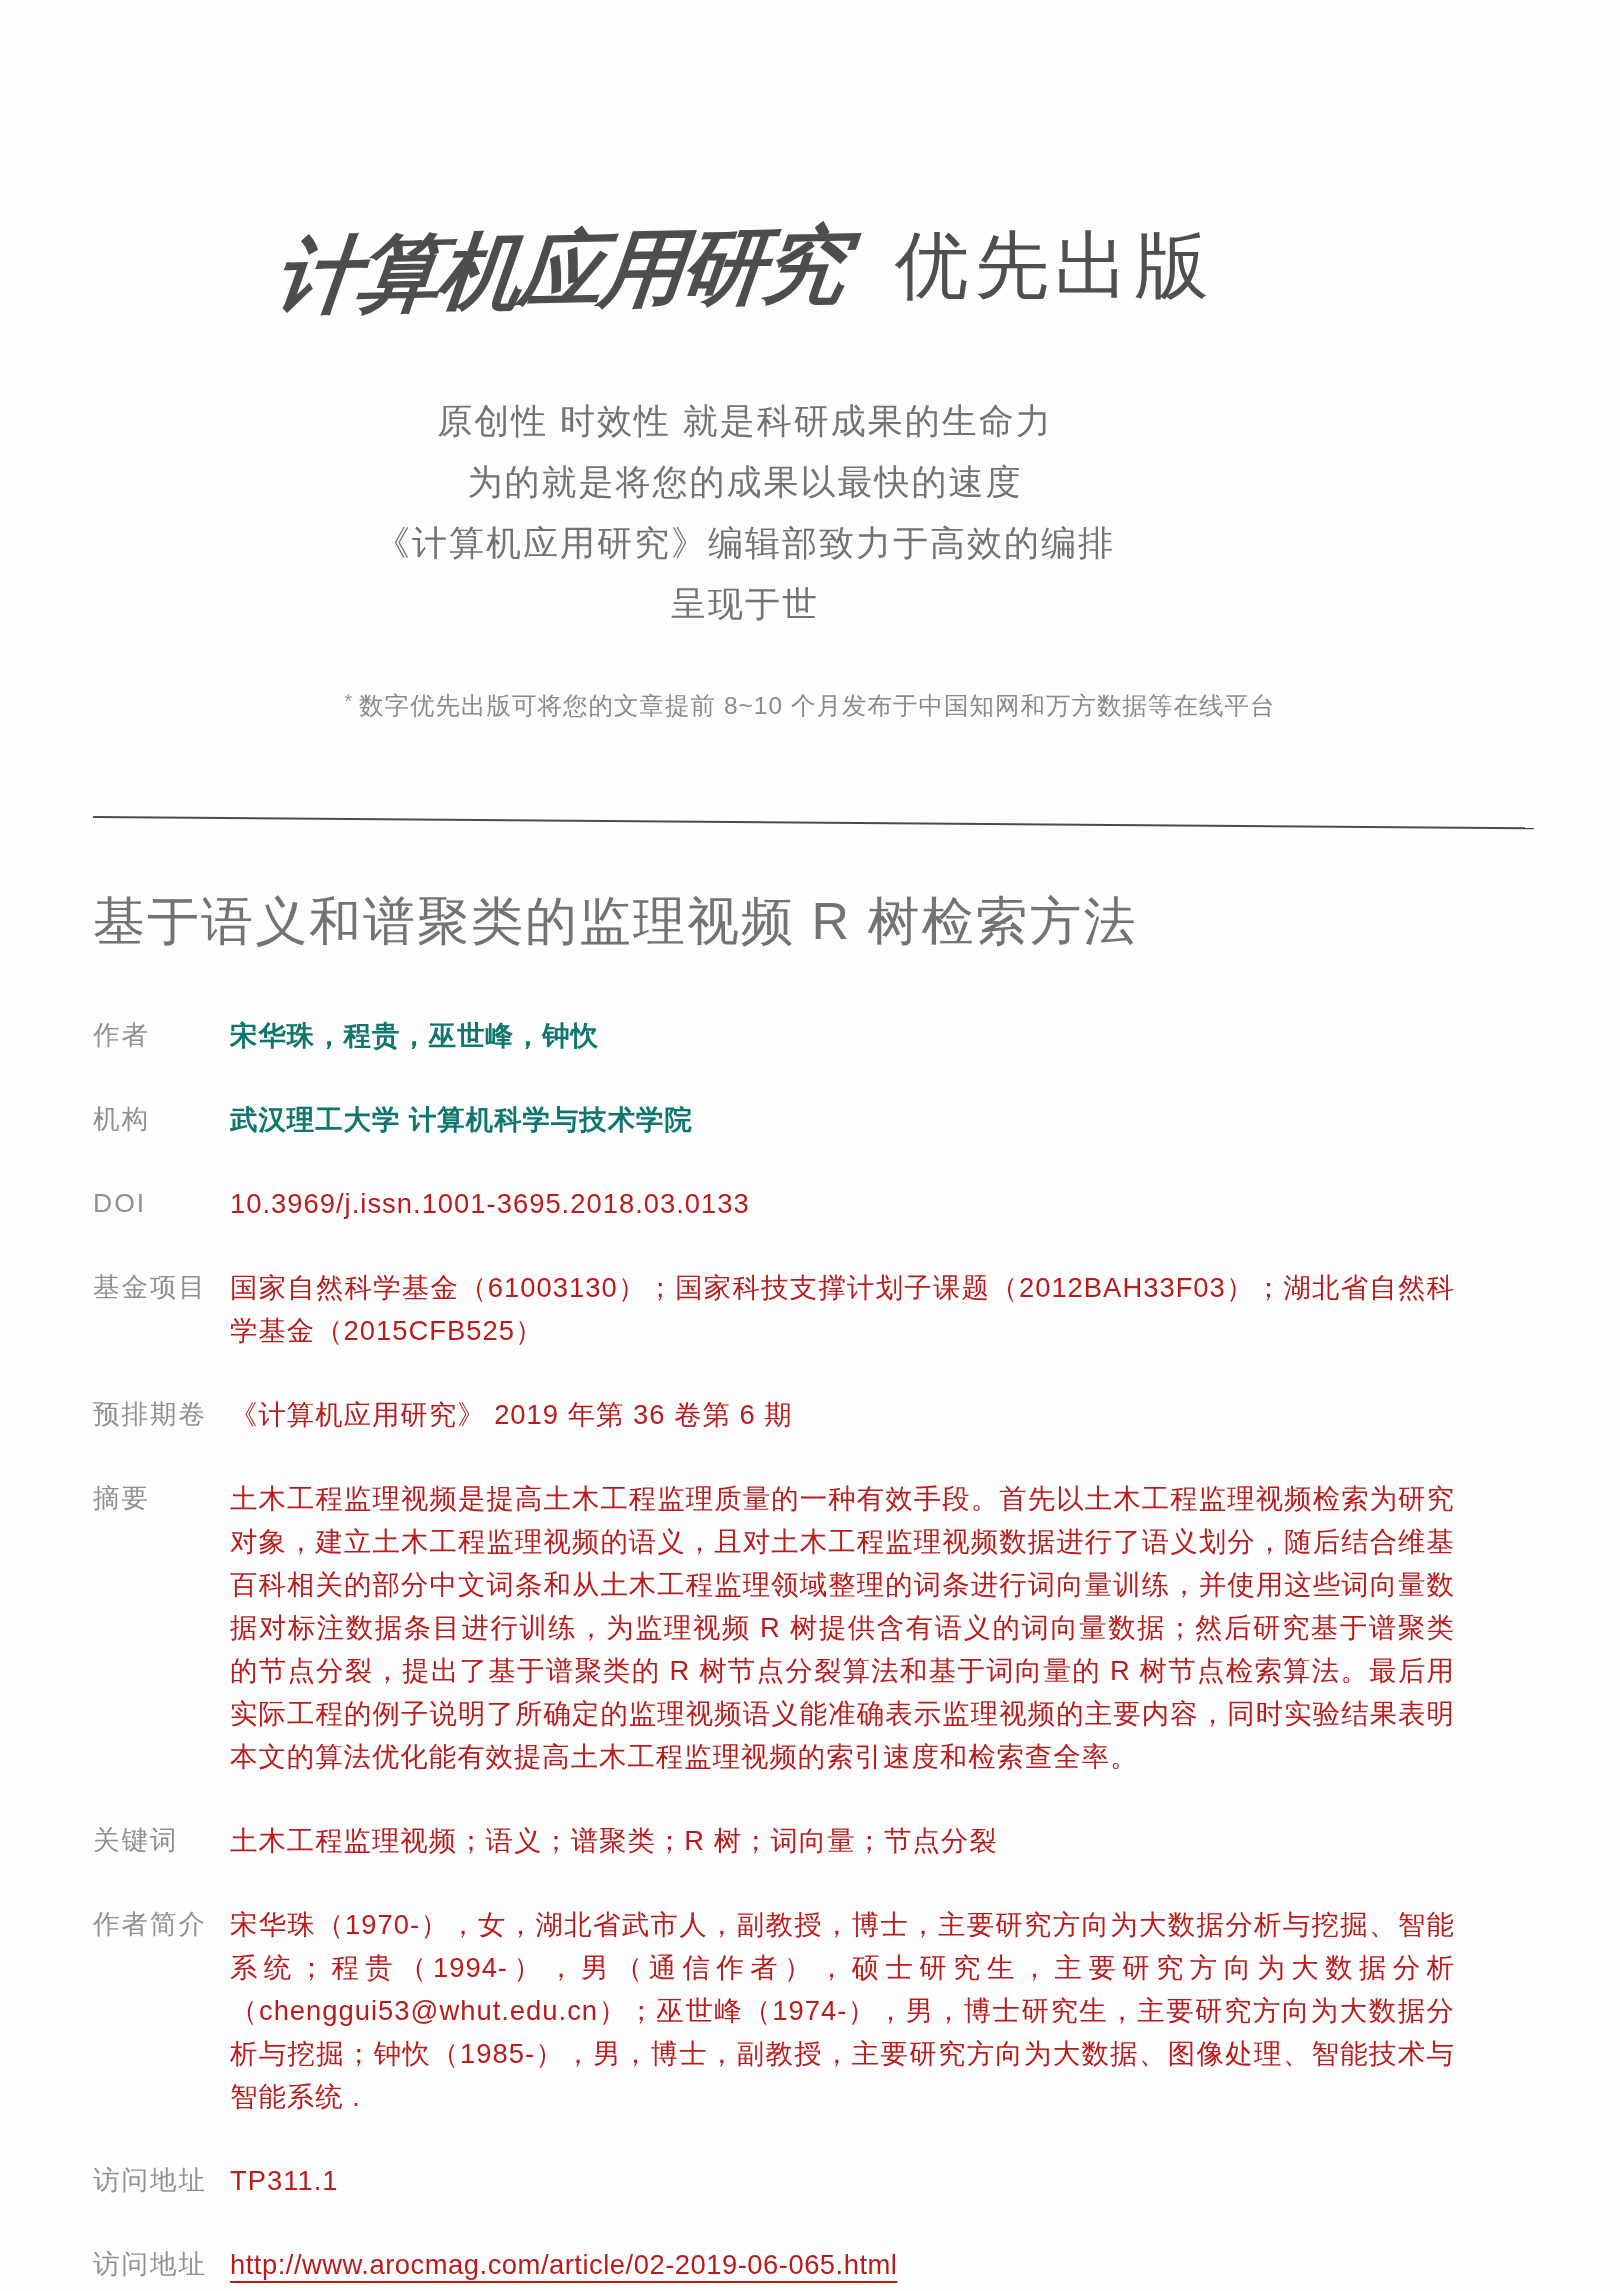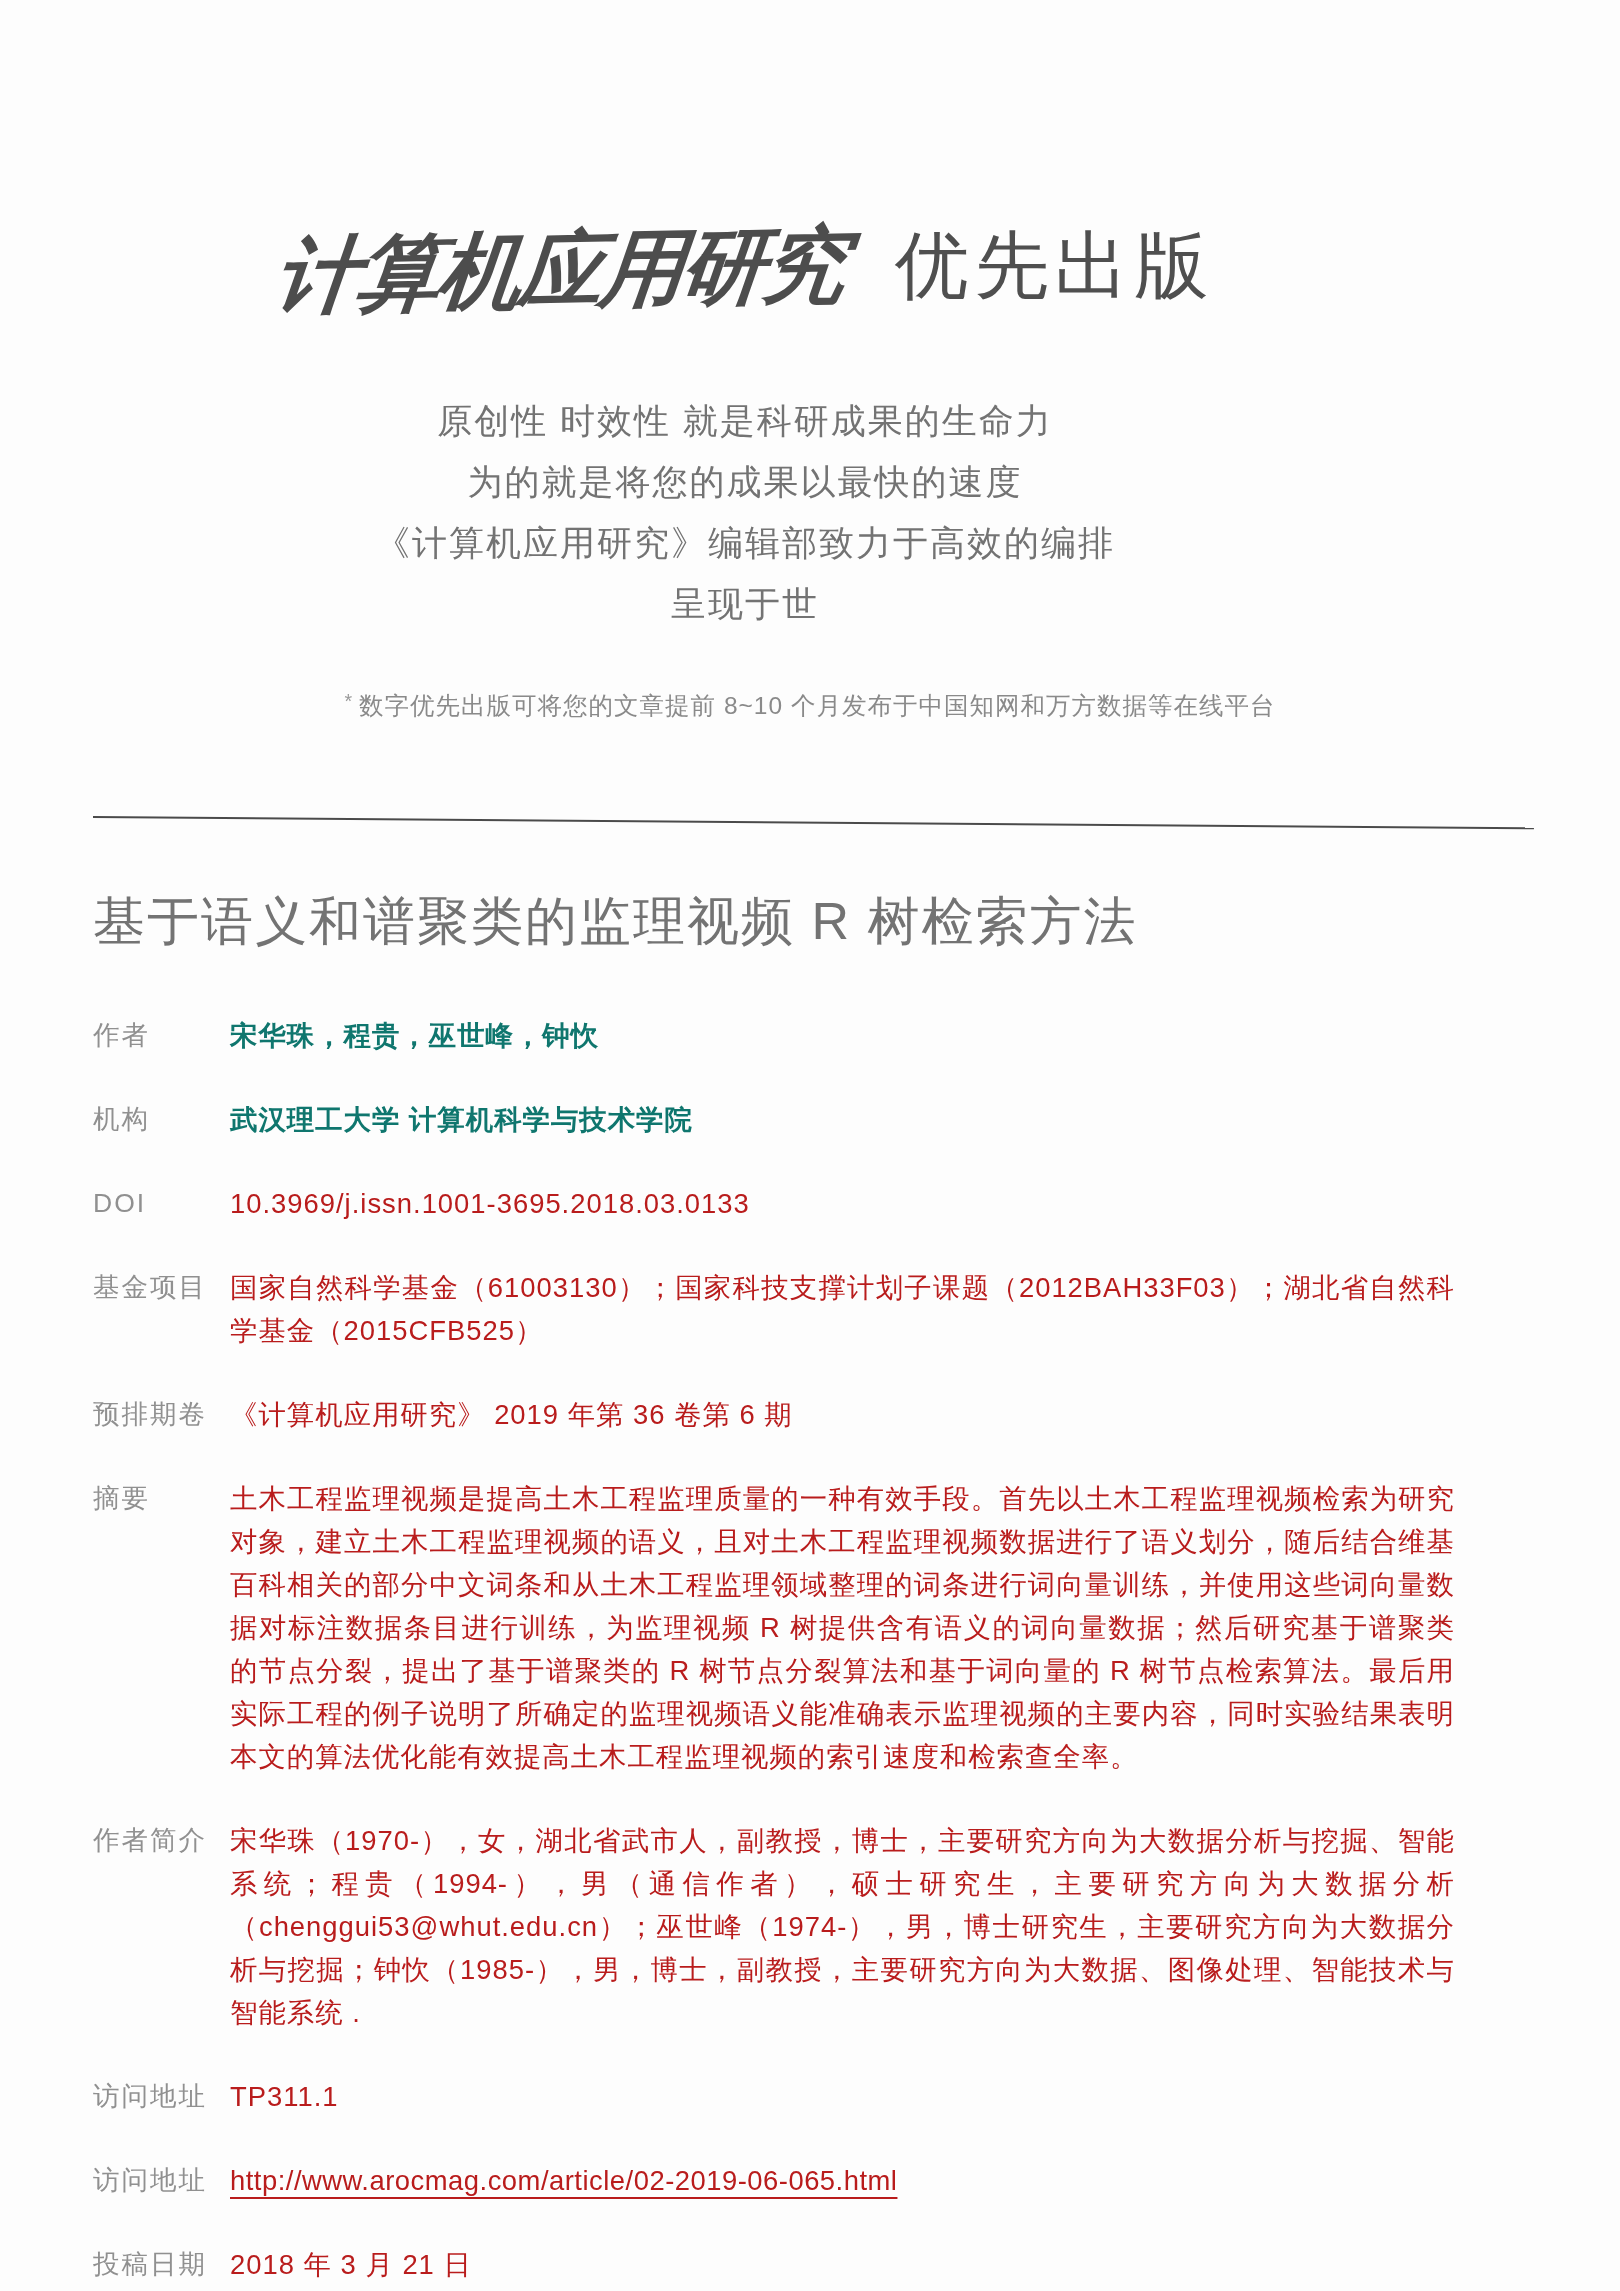--- a/index.html
+++ b/index.html
@@ -167,20 +167,24 @@
     <div class="row">
       <div class="label">预排期卷</div>
       <div class="value">《计算机应用研究》 2019 年第 36 卷第 6 期</div>
     </div>
 
     <div class="row">
       <div class="label">摘要</div>
       <div class="value">土木工程监理视频是提高土木工程监理质量的一种有效手段。首先以土木工程监理视频检索为研究对象，建立土木工程监理视频的语义，且对土木工程监理视频数据进行了语义划分，随后结合维基百科相关的部分中文词条和从土木工程监理领域整理的词条进行词向量训练，并使用这些词向量数据对标注数据条目进行训练，为监理视频 R 树提供含有语义的词向量数据；然后研究基于谱聚类的节点分裂，提出了基于谱聚类的 R 树节点分裂算法和基于词向量的 R 树节点检索算法。最后用实际工程的例子说明了所确定的监理视频语义能准确表示监理视频的主要内容，同时实验结果表明本文的算法优化能有效提高土木工程监理视频的索引速度和检索查全率。</div>
     </div>
 
+    <div class="row">
+      <div class="label">关键词</div>
+      <div class="value">土木工程监理视频；语义；谱聚类；R 树；词向量；节点分裂</div>
+    </div>
 
     <div class="row">
       <div class="label">作者简介</div>
       <div class="value">宋华珠（1970-），女，湖北省武市人，副教授，博士，主要研究方向为大数据分析与挖掘、智能系统；程贵（1994-），男（通信作者），硕士研究生，主要研究方向为大数据分析（chenggui53@whut.edu.cn）；巫世峰（1974-），男，博士研究生，主要研究方向为大数据分析与挖掘；钟忺（1985-），男，博士，副教授，主要研究方向为大数据、图像处理、智能技术与智能系统 .</div>
     </div>
 
     <div class="row">
       <div class="label">访问地址</div>
       <div class="value">TP311.1</div>
     </div>

